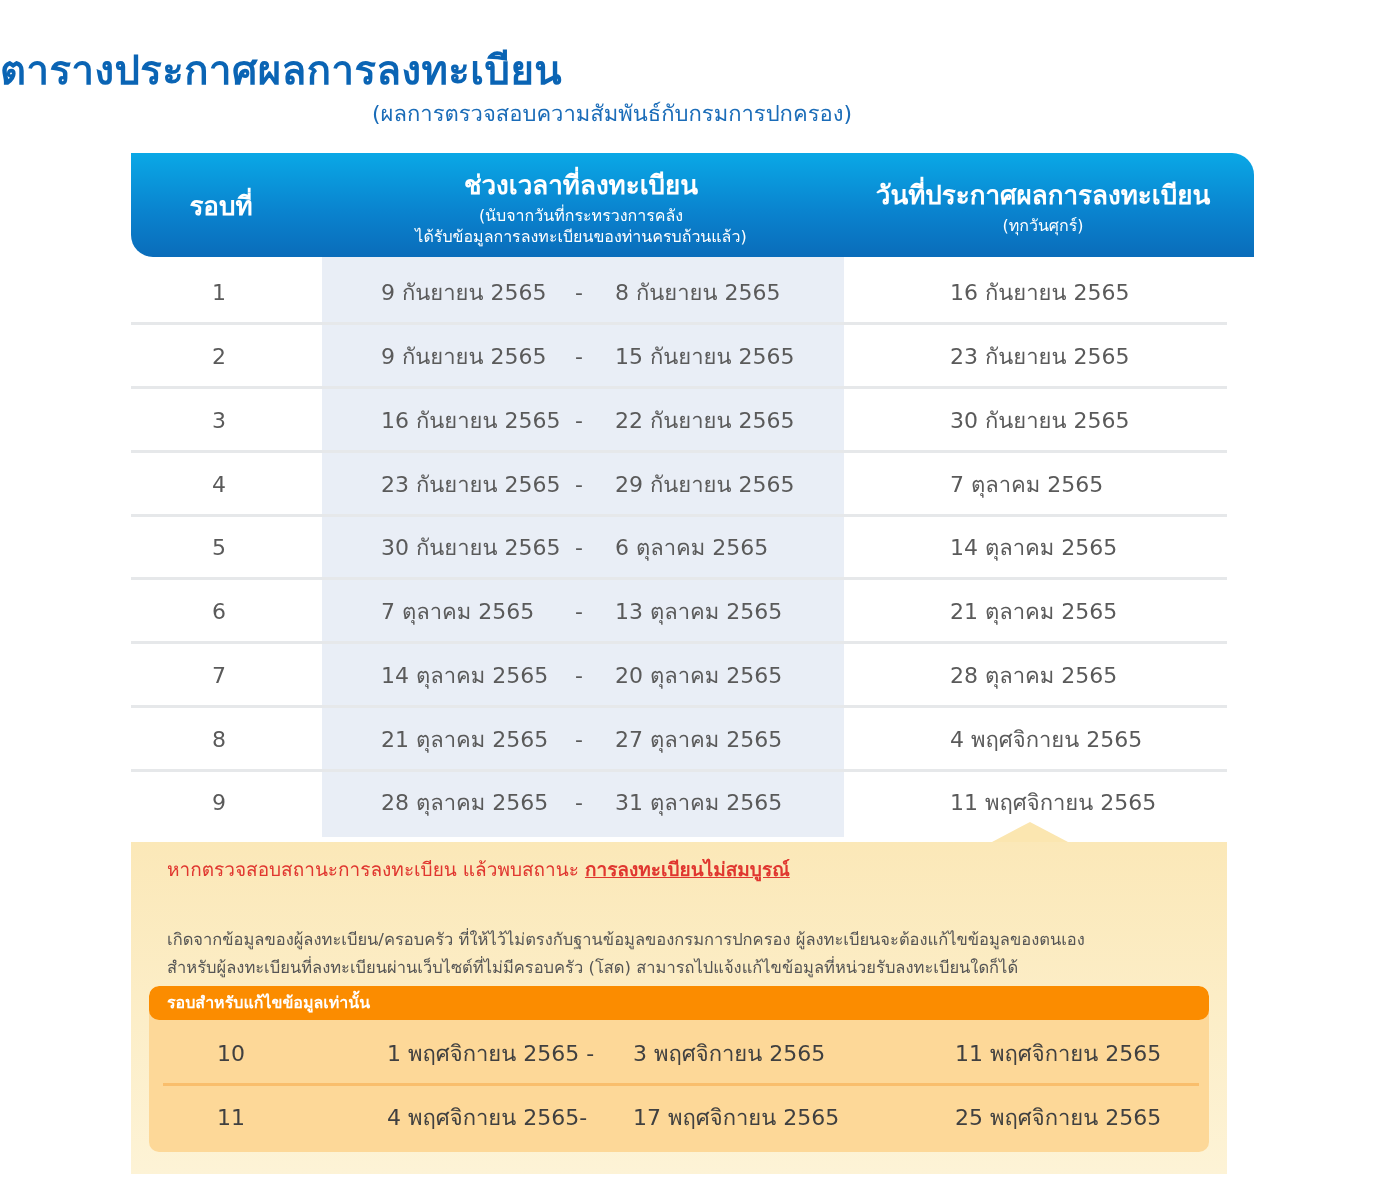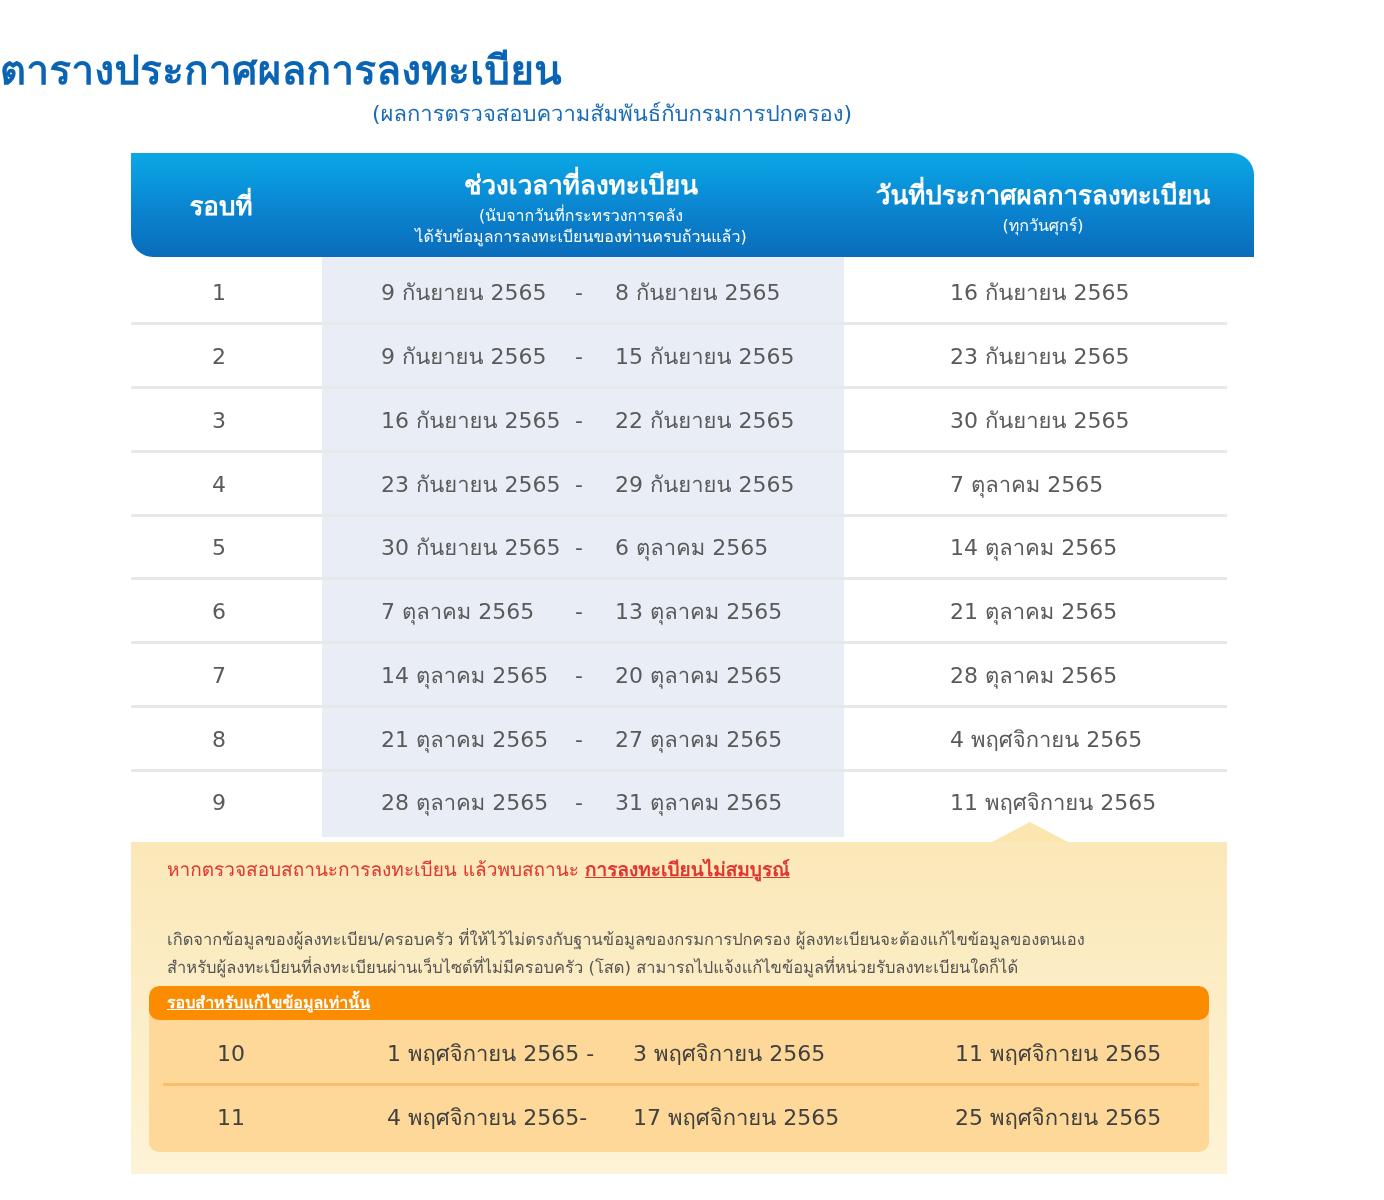--- a/index.html
+++ b/index.html
@@ -35,21 +35,21 @@
   .note { position: absolute; left: 131px; top: 842px; width: 1096px; height: 332px;
           background: linear-gradient(180deg, #fbe8b8 0%, #fdf3d6 100%); }
   .note-title { position: absolute; left: 36px; top: 12px; font-size: 19px; color: #e0362f; white-space: nowrap; }
   .note-title b { text-decoration: underline; }
   .note-lines { position: absolute; left: 36px; top: 52px; font-size: 16.5px; line-height: 27.5px; color: #555; white-space: nowrap; margin-top: 32px; }
   .note-lines .hl { color: #e0362f; font-weight: bold; }
   .fix { position: absolute; left: 18px; top: 144px; width: 1060px; height: 166px;
          background: #fdd898; border-radius: 10px; overflow: hidden; }
   .fix-head { position: absolute; left: 0; top: 0; width: 1060px; height: 34px;
               background: #fb8c00; border-radius: 10px 10px 10px 10px; color: #fff;
-              font-size: 16px; font-weight: bold; line-height: 34px; padding-left: 18px; box-sizing: border-box; text-decoration: underline; }
+              font-size: 16px; font-weight: bold; line-height: 34px; padding-left: 18px; box-sizing: border-box; }
   .frow { position: absolute; left: 0; width: 1060px; height: 64px; }
   .frow .fsep { position: absolute; left: 14px; right: 10px; bottom: 0; height: 3px; background: #f9be6c; }
   .fcell { position: absolute; top: 0; height: 64px; line-height: 64px; font-size: 22px; color: #404040; white-space: nowrap; }
   .f-no { left: 68px; }
   .f-start { left: 238px; }
   .f-end { left: 472px; margin-left: 12px; }
   .f-ann { left: 806px; }
 </style>
 </head>
 <body>

